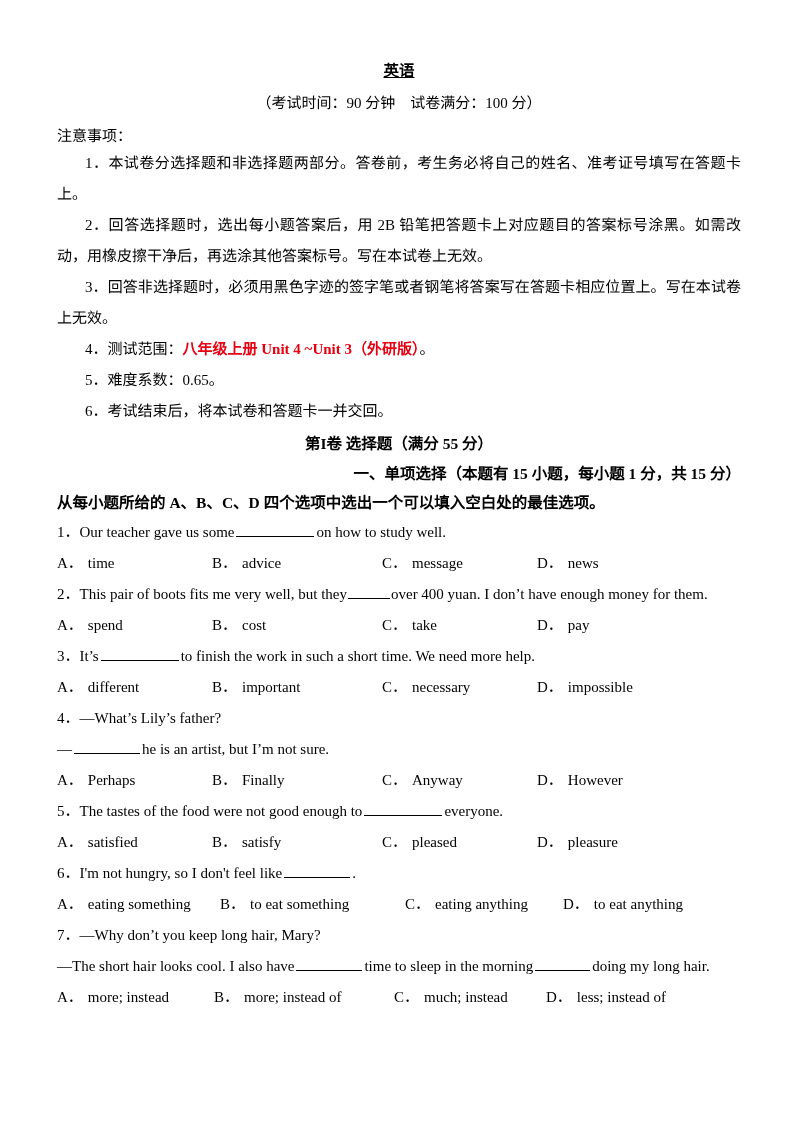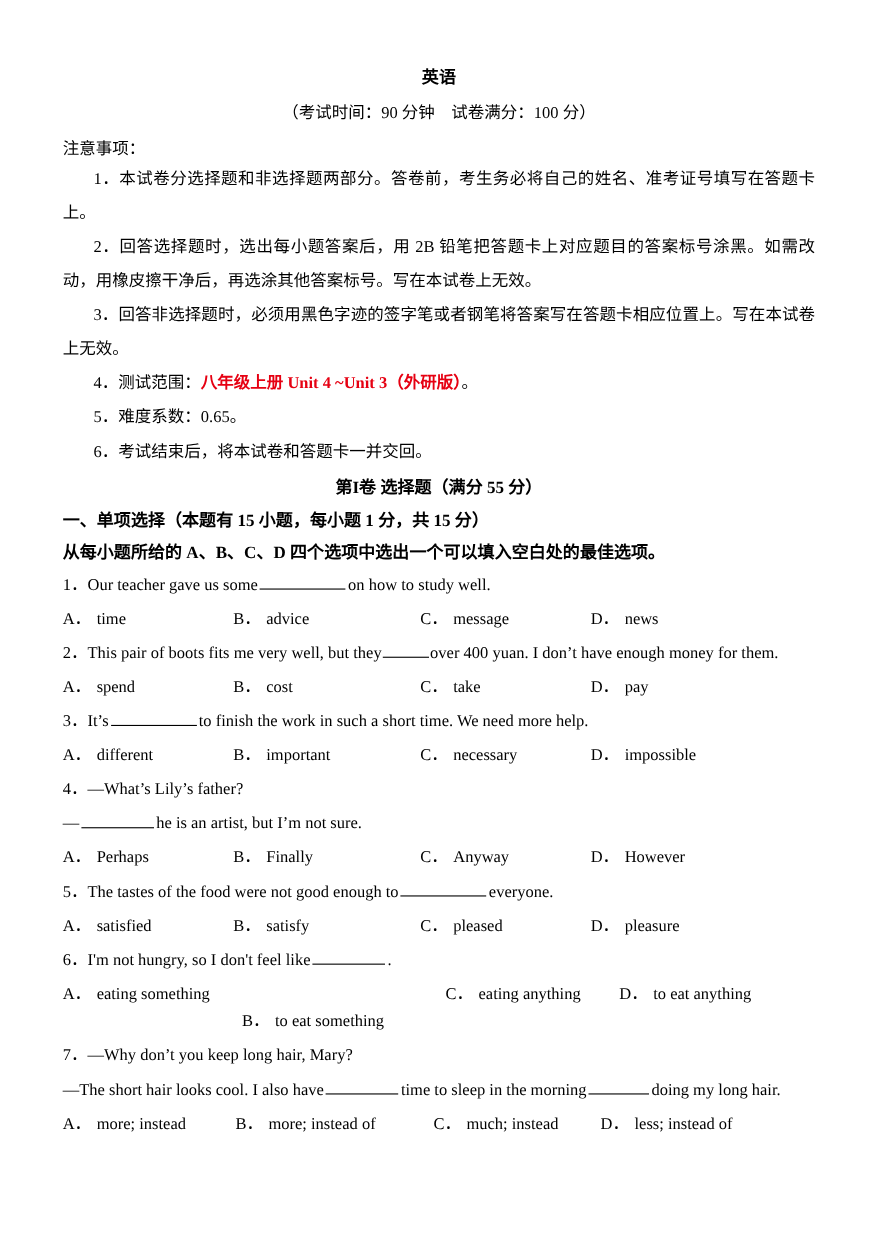--- a/index.html
+++ b/index.html
@@ -38,20 +38,21 @@
     font-size: 16.5px;
     line-height: 27px;
     letter-spacing: 0.3px;
   }
   .doc-subject {
     text-align: center;
     font-weight: bold;
     font-size: 15.5px;
     line-height: 30px;
     margin-top: 2px;
+    text-decoration: underline;
   }
   .doc-examinfo {
     text-align: center;
     font-size: 15px;
     line-height: 31px;
     margin-top: 2px;
   }
 
   
   .notice-label {
@@ -76,20 +77,21 @@
     text-align: center;
     font-weight: bold;
     font-size: 15.5px;
     line-height: 30px;
     margin-top: 2px;
   }
   .section-heading {
     font-weight: bold;
     font-size: 15.5px;
     line-height: 29px;
+    text-align: right;
   }
   .section-directions {
     font-weight: bold;
     font-size: 15.5px;
     line-height: 29px;
   }
 
   
   .question {
     margin-top: 0;
@@ -123,21 +125,21 @@
     vertical-align: top;
   }
   
   .cols-std .opt:nth-child(1) { width: 155px; }
   .cols-std .opt:nth-child(2) { width: 170px; }
   .cols-std .opt:nth-child(3) { width: 155px; }
   .cols-std .opt:nth-child(4) { width: auto; }
 
   
   .cols-wide .opt:nth-child(1) { width: 163px; }
-  .cols-wide .opt:nth-child(2) { width: 185px; margin-top: 25px; }
+  .cols-wide .opt:nth-child(2) { width: 185px; }
   .cols-wide .opt:nth-child(3) { width: 158px; }
   .cols-wide .opt:nth-child(4) { width: auto; }
 
   
   .cols-mid .opt:nth-child(1) { width: 157px; }
   .cols-mid .opt:nth-child(2) { width: 180px; }
   .cols-mid .opt:nth-child(3) { width: 152px; }
   .cols-mid .opt:nth-child(4) { width: auto; }
 
   .opt-letter {

